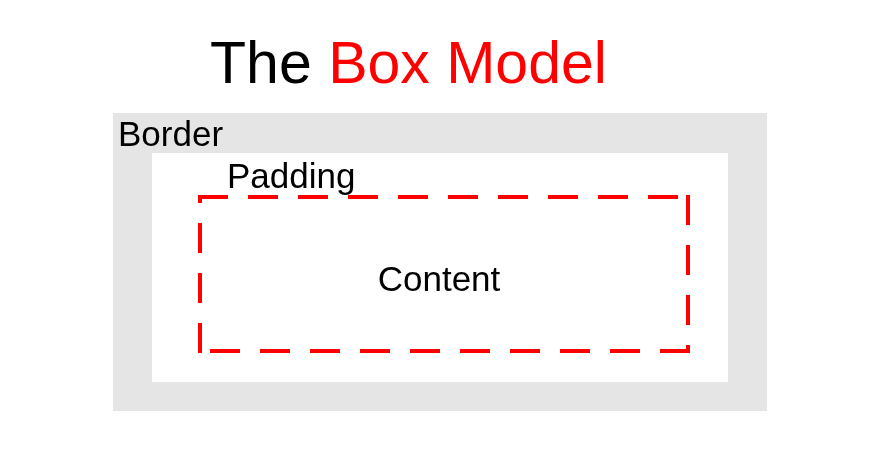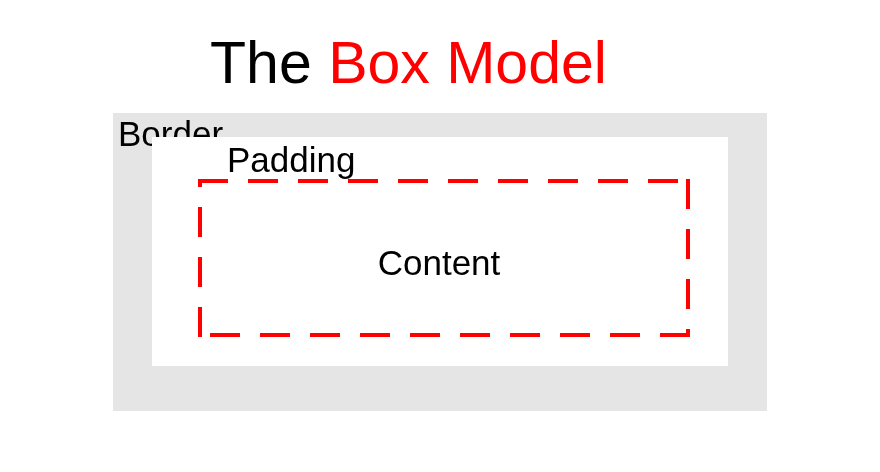--- a/index.html
+++ b/index.html
@@ -34,21 +34,21 @@
     position: absolute;
     left: 113px;
     top: 113px;
     width: 654px;
     height: 298px;
     background: #e5e5e5;
   }
   .padding-box {
     position: absolute;
     left: 39px;
-    top: 24px;
+    top: 40px;
     width: 576px;
     height: 229px;
     background: #ffffff;
   }
   .content-box {
     position: absolute;
     left: 46px;
     top: 42px;
     width: 492px;
     height: 158px;

